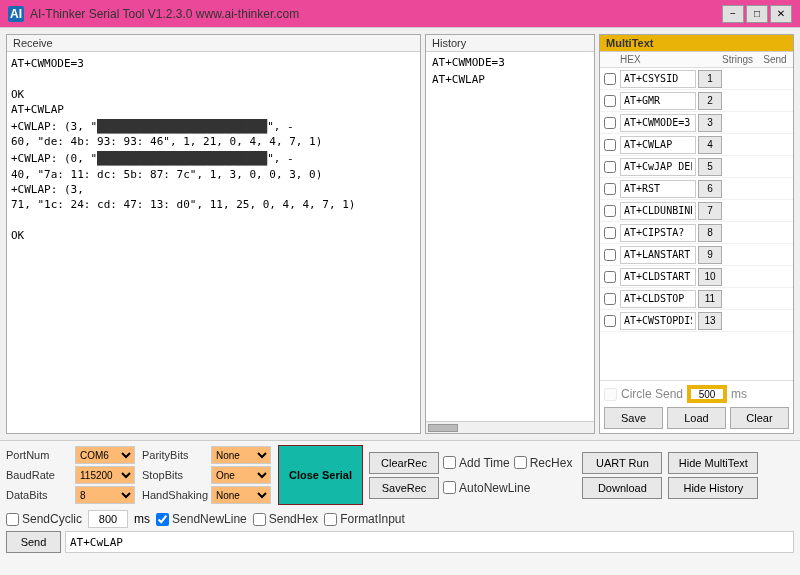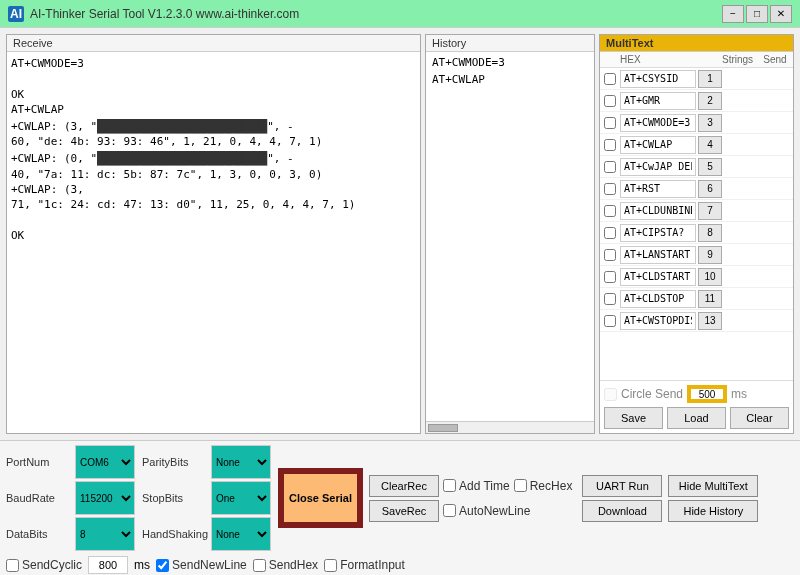--- a/index.html
+++ b/index.html
@@ -1,19 +1,19 @@
 <!DOCTYPE html>
 <html><head>
   <meta charset="utf-8">
   <style>
     * { box-sizing: border-box; margin: 0; padding: 0; font-family: 'Segoe UI', Arial, sans-serif; font-size: 12px; }
     body { width: 800px; height: 575px; background: #f0f0f0; overflow: hidden; }
     
     .title-bar {
-      background: #86efac;
+      background: #ec4899;
       border-bottom: 1px solid #ccc;
       display: flex;
       align-items: center;
       padding: 4px 8px;
       height: 28px;
     }
     .title-bar-icon { width: 16px; height: 16px; margin-right: 6px; }
     .title-bar-text { flex: 1; font-size: 12px; color: #333; }
     .title-bar-btns { display: flex; gap: 2px; }
     .title-btn {
@@ -172,25 +172,25 @@
       gap: 2px;
       width: 130px;
     }
     .param-row {
       display: flex;
       align-items: center;
       gap: 4px;
     }
     .param-label { width: 65px; font-size: 11px; color: #333; }
     .param-select {
-      width: 60px; height: 34px; border: 1px solid #ccc; font-size: 10px;
-      background: #14b8a6;
+      width: 60px; height: 18px; border: 1px solid #ccc; font-size: 10px;
+      background: #fdba74;
     }
     .big-btn {
-      height: 36px; min-width: 80px; border: 6px solid #7f1d1d; background: #fdba74;
+      height: 36px; min-width: 80px; border: 1px solid #7f1d1d; background: #14b8a6;
       cursor: pointer; font-size: 11px; font-weight: bold;
     }
     .med-btn {
       height: 22px; min-width: 70px; border: 1px solid #888; background: #e8e8e8;
       cursor: pointer; font-size: 11px;
     }
     .checkbox-label {
       display: flex; align-items: center; gap: 3px; font-size: 11px; color: #333;
     }
     .cyclic-input {

